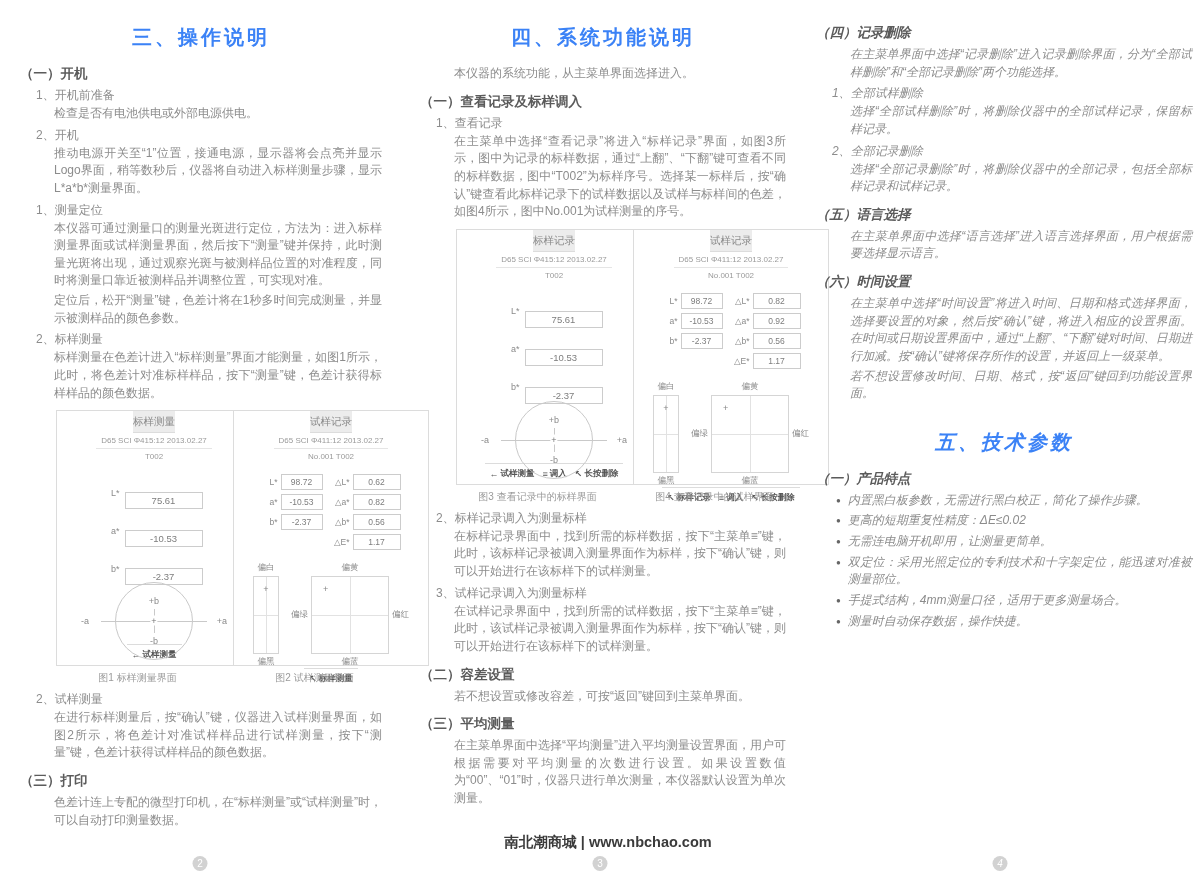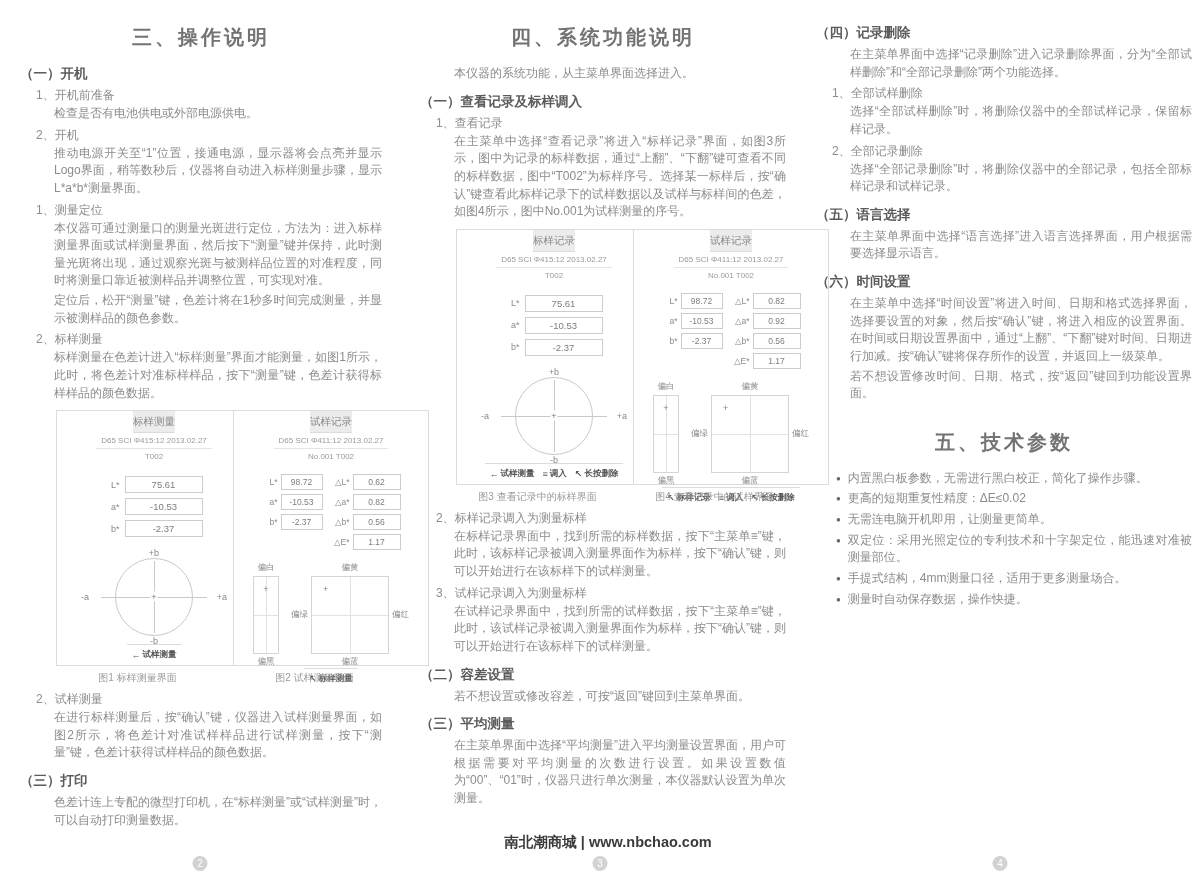--- a/index.html
+++ b/index.html
@@ -2,23 +2,23 @@
 <html><head>
 <meta charset="utf-8">
 <style>
   html,body{margin:0;padding:0;background:#ffffff;}
   body{width:1200px;height:884px;overflow:hidden;
        font-family:"Liberation Sans","DejaVu Sans",sans-serif;}
   .sheet{display:flex;width:1200px;height:884px;}
   .col{width:400px;height:884px;box-sizing:border-box;position:relative;}
   .col1{padding:18px 18px 0 20px;}
   .col2{padding:18px 14px 0 20px;}
-  .col3{padding:14px 8px 0 16px;}
-
-  .title{font-size:20px;font-weight:bold;color:#737373;text-align:center;
+  .col3{padding:14px 8px 0 16px;font-style:italic;}
+
+  .title{font-size:20px;font-weight:bold;color:#3b82f6;text-align:center;
          letter-spacing:3px;margin:6px 0 14px;}
   .sec-h{font-size:13.5px;font-weight:bold;color:#5b5b5b;margin:10px 0 4px;}
   .num-t{font-size:12px;color:#8c8c8c;margin:3px 0 1px 16px;}
   .para{font-size:12px;color:#8c8c8c;line-height:1.47;margin:0 0 4px 34px;
         text-align:justify;}
   .para.tight{margin-bottom:2px;}
 
   
   .figs{display:flex;gap:14px;margin:8px 0 6px 36px;}
   .figwrap{width:163px;}
@@ -32,21 +32,21 @@
   .fig-foot{border-top:1px solid #dcdcdc;padding:4px 5px;display:flex;gap:8px;
             font-size:8.5px;font-weight:bold;color:#555;margin-top:auto;}
   .foot-item{display:flex;gap:2px;align-items:center;}
   .foot-icon{font-size:9px;}
   .fig-cap{text-align:center;font-size:10px;color:#9a9a9a;margin-top:5px;}
 
   .lab-rows{margin-top:10px;}
   .lab-row{display:flex;justify-content:center;align-items:center;gap:5px;margin:5px 0;}
   .lab-label{font-size:9px;color:#8a8a8a;width:14px;text-align:right;}
   .lab-box{width:76px;height:15px;border:1px solid #cccccc;font-size:9.5px;
-           line-height:15px;text-align:center;color:#7d7d7d;}
+           line-height:15px;text-align:center;color:#7d7d7d;margin-top:16px;}
 
   .circ-area{position:relative;width:150px;height:118px;margin:8px auto 0;
              font-size:9px;color:#8a8a8a;}
   .circ-top{position:absolute;top:-2px;left:0;right:0;text-align:center;}
   .circ-bottom{position:absolute;bottom:-2px;left:0;right:0;text-align:center;}
   .circ-left{position:absolute;left:2px;top:50%;transform:translateY(-50%);}
   .circ-right{position:absolute;right:2px;top:50%;transform:translateY(-50%);}
   .circ-circle{position:absolute;left:50%;top:50%;transform:translate(-50%,-50%);
                width:76px;height:76px;border:1px solid #c9c9c9;border-radius:50%;}
   .circ-h{position:absolute;left:22px;right:22px;top:50%;height:1px;background:#c9c9c9;}
@@ -390,20 +390,21 @@
     <p class="para">选择“全部记录删除”时，将删除仪器中的全部记录，包括全部标样记录和试样记录。</p>
 
     <h2 class="sec-h">（五）语言选择</h2>
     <p class="para">在主菜单界面中选择“语言选择”进入语言选择界面，用户根据需要选择显示语言。</p>
 
     <h2 class="sec-h">（六）时间设置</h2>
     <p class="para tight">在主菜单中选择“时间设置”将进入时间、日期和格式选择界面，选择要设置的对象，然后按“确认”键，将进入相应的设置界面。在时间或日期设置界面中，通过“上翻”、“下翻”键对时间、日期进行加减。按“确认”键将保存所作的设置，并返回上一级菜单。</p>
     <p class="para">若不想设置修改时间、日期、格式，按“返回”键回到功能设置界面。</p>
 
     <h1 class="title" style="margin-top:26px;">五、技术参数</h1>
+    <h2 class="sec-h">（一）产品特点</h2>
 
     <div class="bullet-row">
       <span class="dot">●</span>
       <span>内置黑白板参数，无需进行黑白校正，简化了操作步骤。</span>
     </div>
     <div class="bullet-row">
       <span class="dot">●</span>
       <span>更高的短期重复性精度：ΔE≤0.02</span>
     </div>
     <div class="bullet-row">

